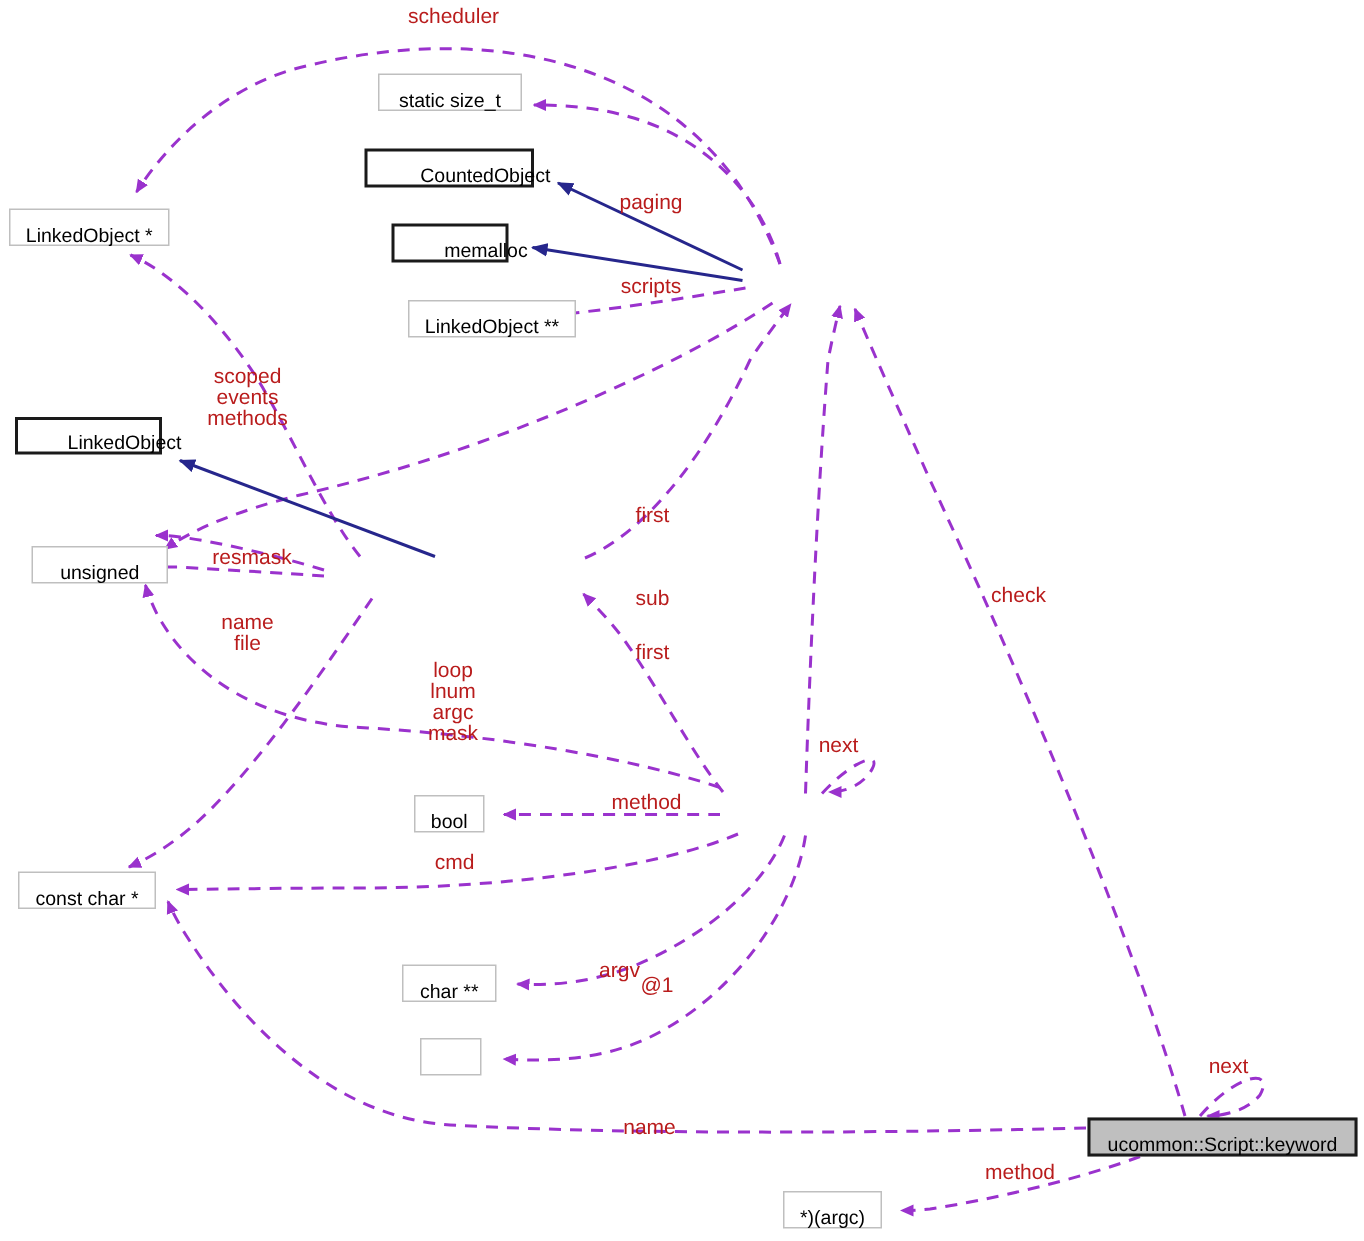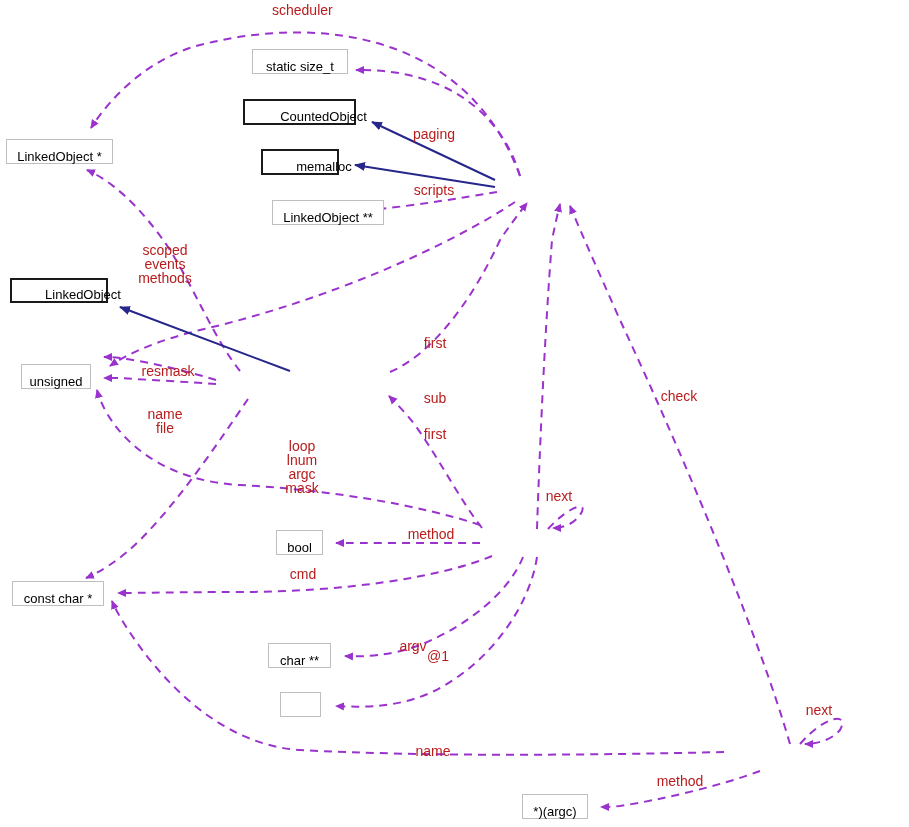--- a/index.html
+++ b/index.html
@@ -129,21 +129,21 @@
   </svg>
 
   <div class="node plain" style="left:6px; top:139px; width:107px; height:25px;">
     <span>LinkedObject *</span>
   </div>
 
   <div class="node strong" style="left:10px; top:278px; width:98px; height:25px;">
     <span>LinkedObject</span>
   </div>
 
-  <div class="node plain" style="left:21px; top:364px; width:70px; height:25px;">
+  <div class="node plain" style="left:21px; top:364px; width:91px; height:25px;">
     <span>unsigned</span>
   </div>
 
   <div class="node plain" style="left:12px; top:581px; width:92px; height:25px;">
     <span>const char *</span>
   </div>
 
   <div class="node plain" style="left:252px; top:49px; width:96px; height:25px;">
     <span>static size_t</span>
   </div>
@@ -168,20 +168,23 @@
     <span>char **</span>
   </div>
 
   <div class="node plain" style="left:280px; top:692px; width:41px; height:25px;">
     <span></span>
   </div>
 
 
 
 
+  <div class="node focus" style="left:725px; top:745px; width:180px; height:26px;">
+    <span>ucommon::Script::keyword</span>
+  </div>
 
   <div class="node plain" style="left:522px; top:794px; width:66px; height:25px;">
     <span>*)(argc)</span>
   </div>
 
   <div class="edge-label" style="left:272px; top:3px; width:60px;">scheduler</div>
 
   <div class="edge-label" style="left:411px; top:83px; width:46px;margin-top:44px;">paging</div>
 
   <div class="edge-label" style="left:411px; top:183px; width:46px;">scripts</div>

